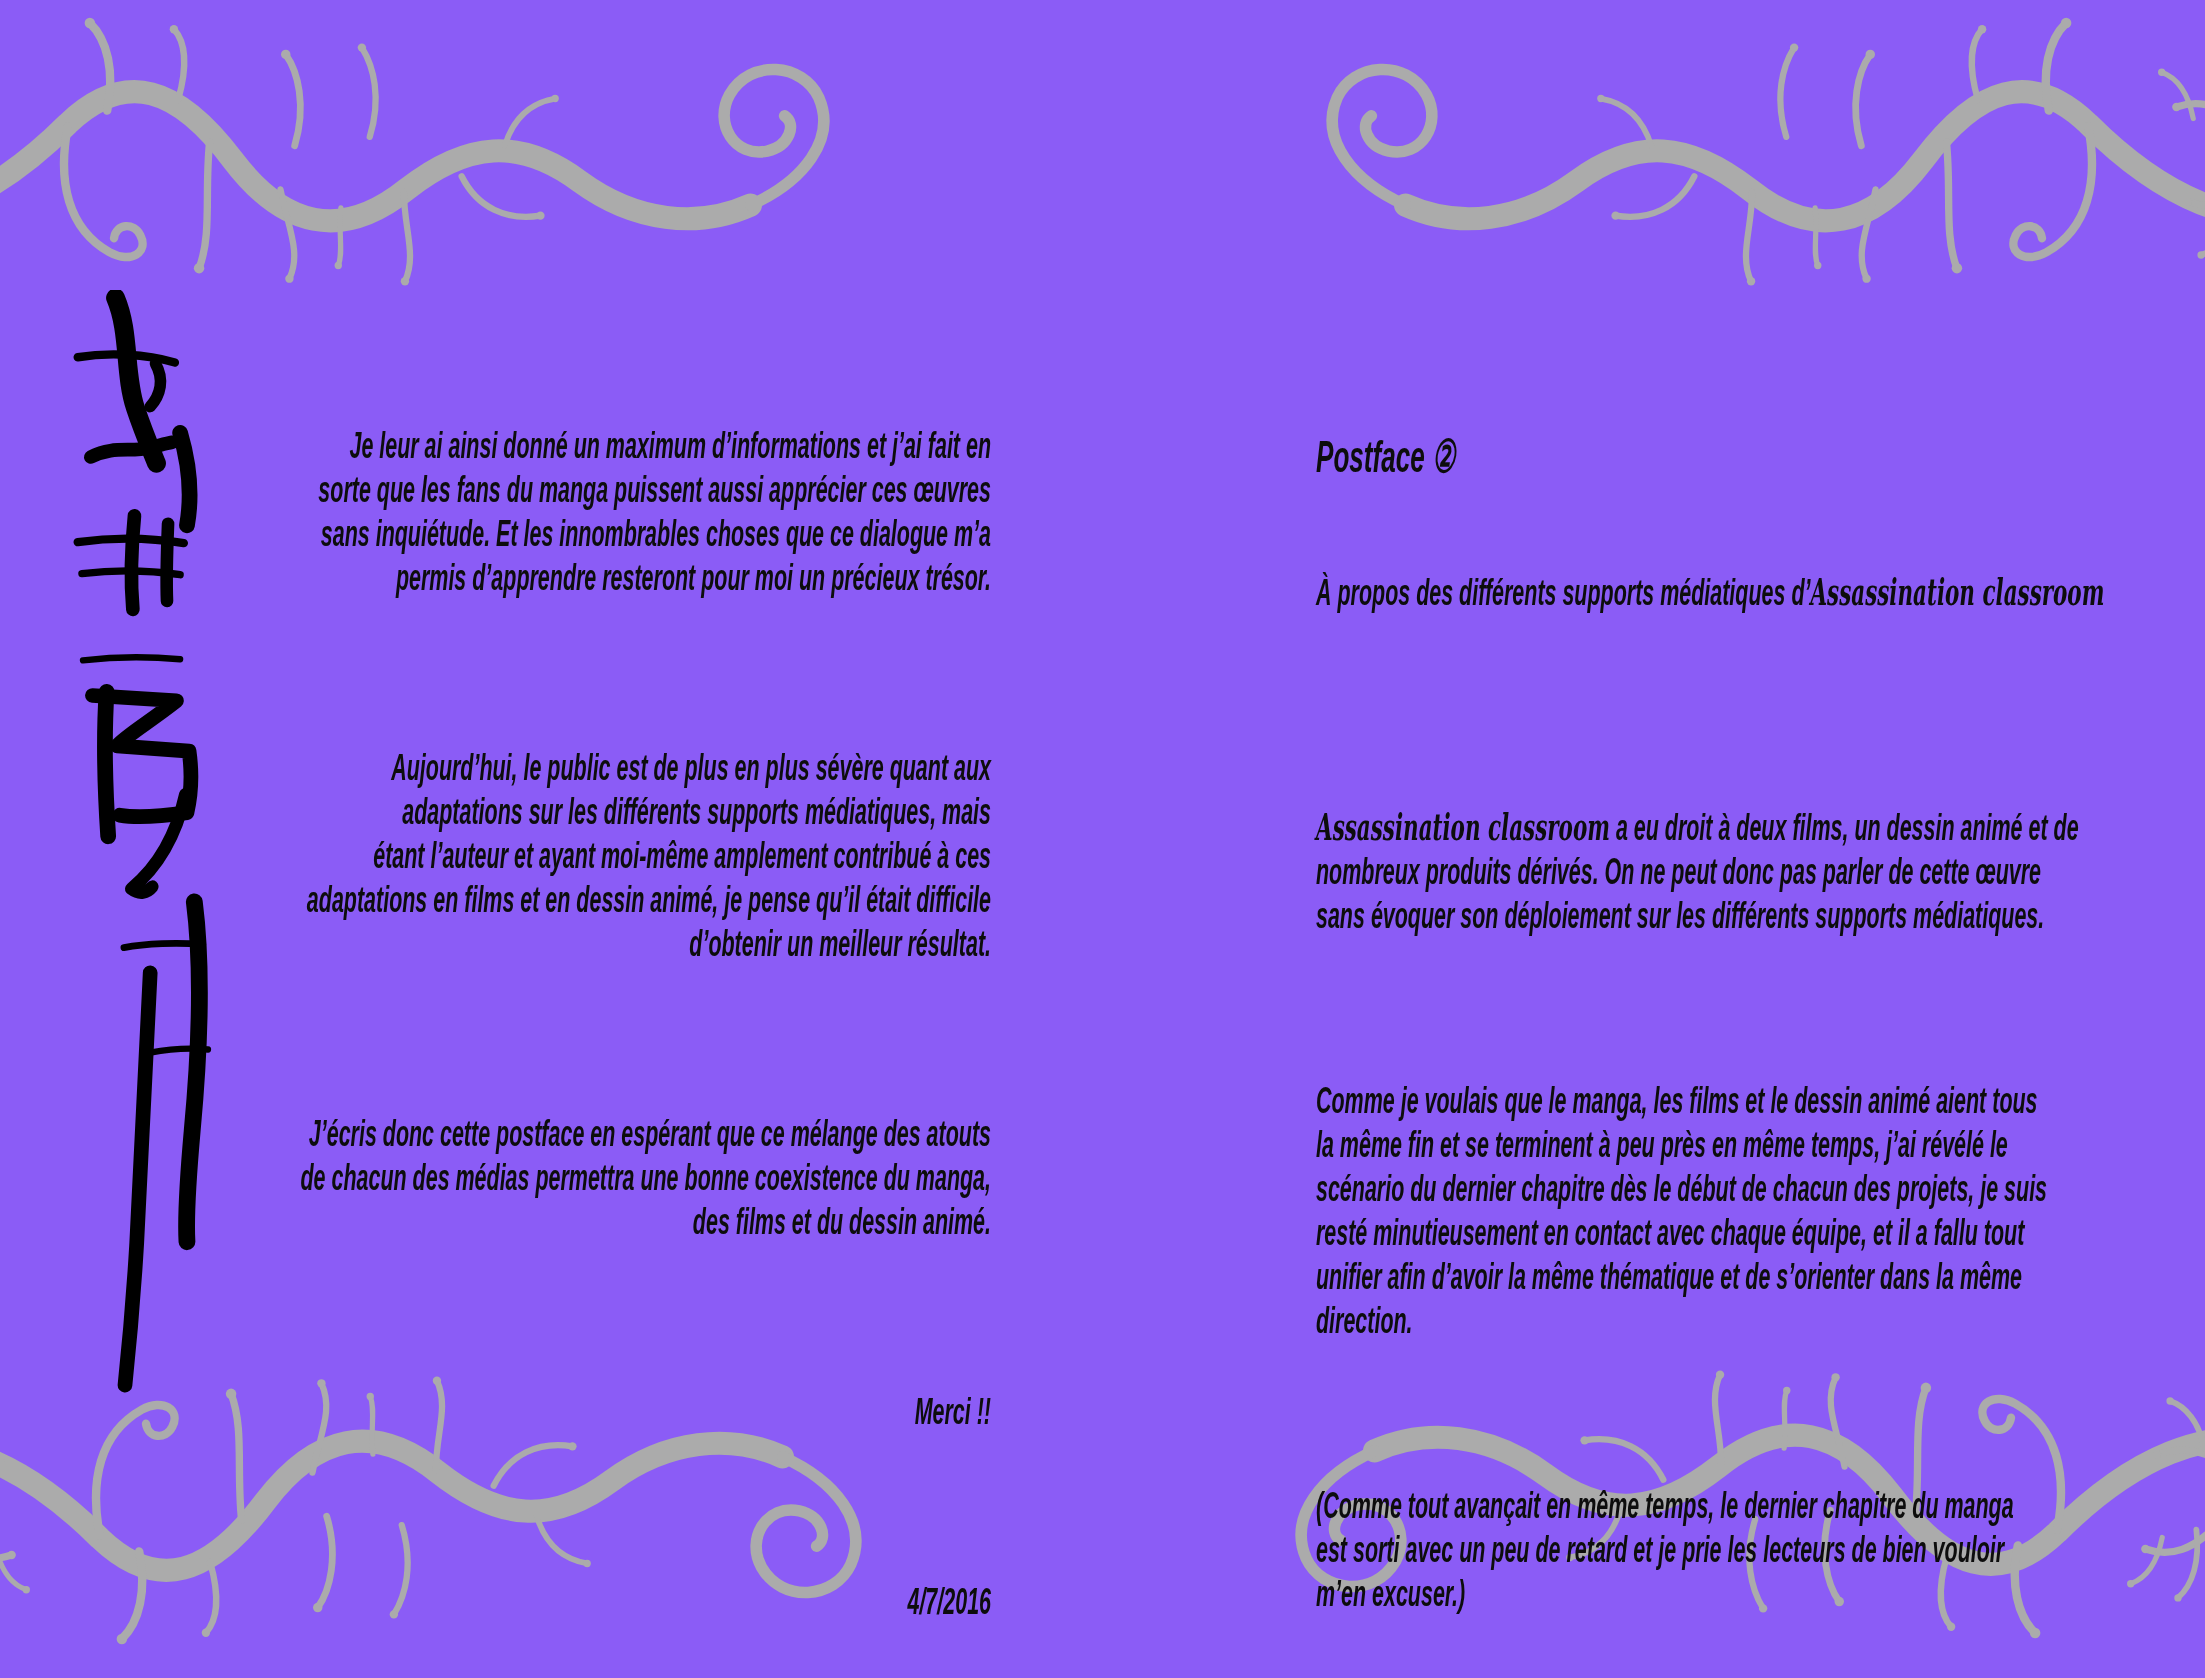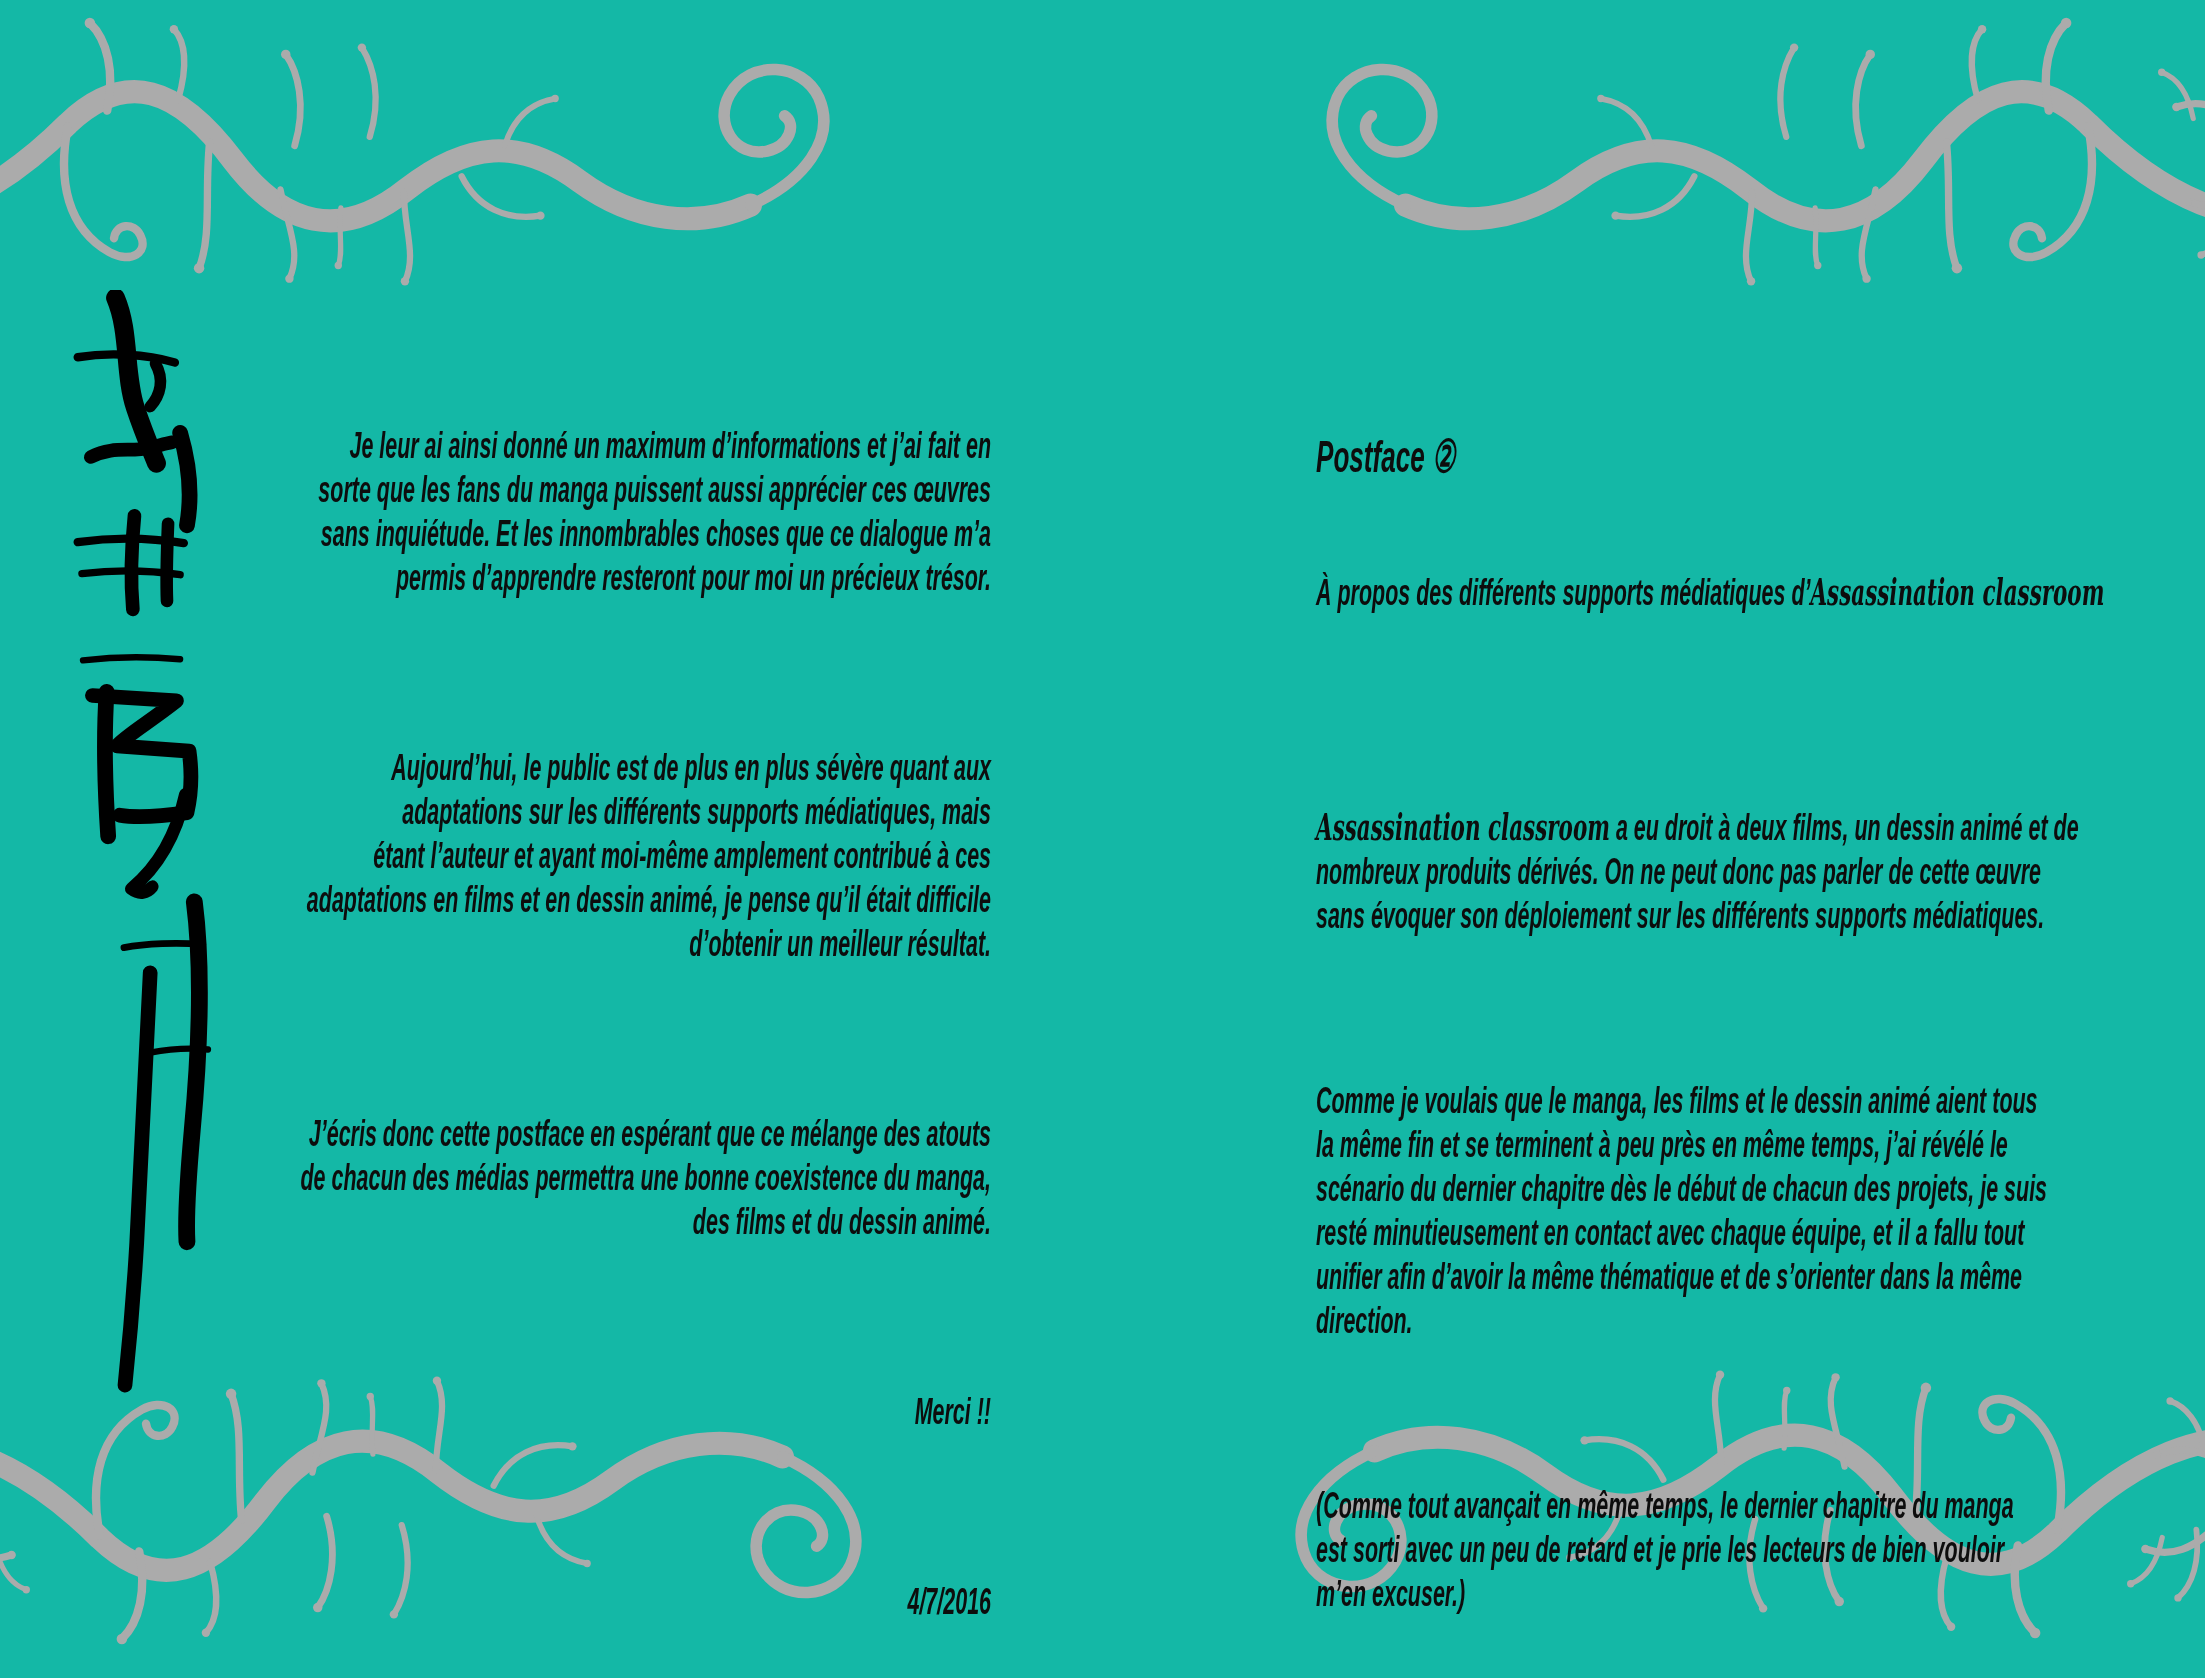--- a/index.html
+++ b/index.html
@@ -1,20 +1,20 @@
 <!DOCTYPE html>
 <html style="font-size:8.4px"><head>
 <meta charset="utf-8">
 <title>Postface ②</title>
 <style>
   html,body{margin:0;padding:0;background:#e8e8e8;}
   .spread{
     position:relative;
     width:2205px;height:1678px;
-    background:#14b8a6;
+    background:#8b5cf6;
     overflow:hidden;
     font-family:"Liberation Sans",sans-serif;
     color:#0d0d0d;
   }
   .page{position:absolute;top:0;width:1103px;height:1678px;overflow:hidden;}
   .page-left{left:0;}
   .page-right{left:1169px;}
 
   
   .flourish{position:absolute;width:1024px;height:284px;color:#ababab;}

